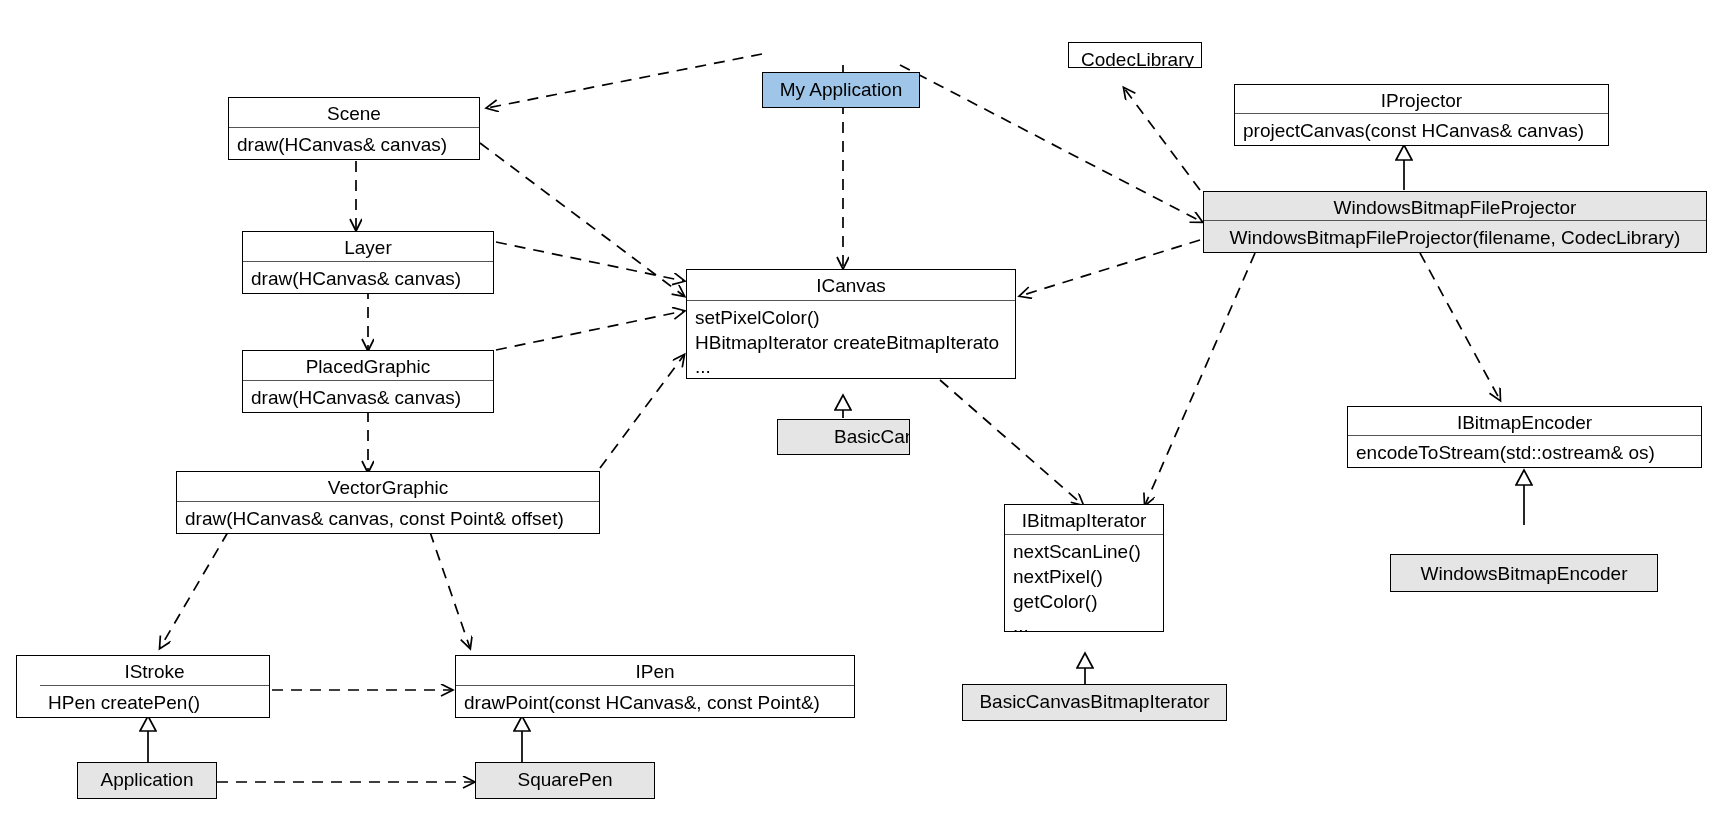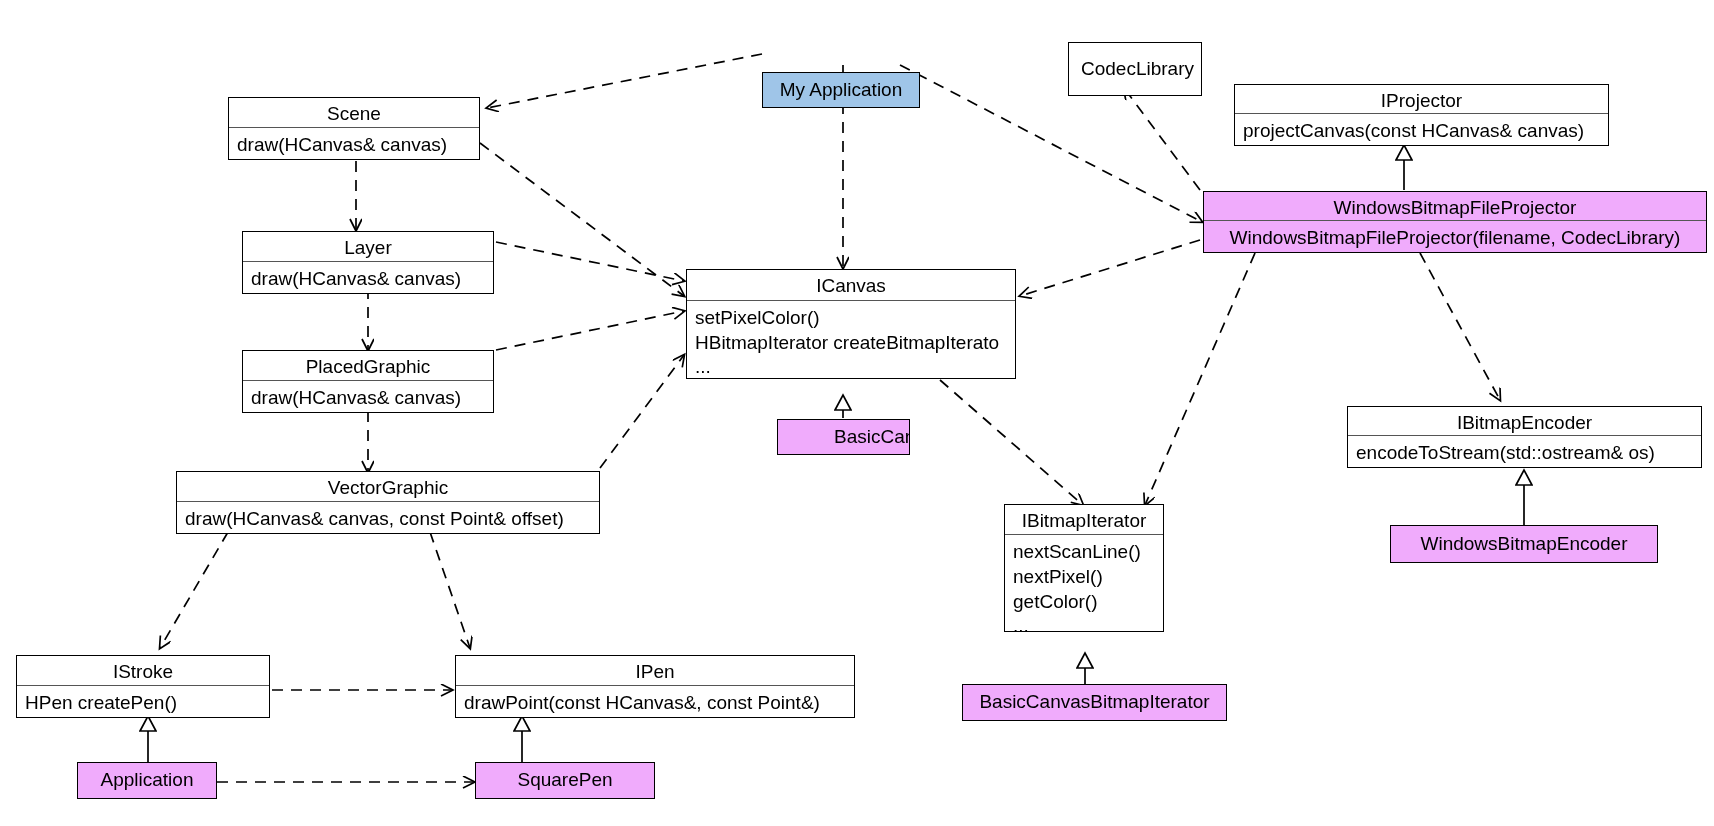--- a/index.html
+++ b/index.html
@@ -56,21 +56,21 @@
     display: block;
     white-space: nowrap;
   }
   .node.simple {
     justify-content: center;
   }
   .node.simple .hdr {
     padding: 6px 12px;
   }
   .node.blue { background: #9fc5e8; margin-top: 41px; }
-  .node.yellow { background: #f0abfc; }
+  .node.yellow { background: #e5e5e5; }
 </style>
 </head>
 <body>
 
 <div id="diagram">
 
   <svg id="edges" width="1714" height="826" viewBox="0 0 1714 826" xmlns="http://www.w3.org/2000/svg">
     <defs>
       <marker id="openArrow" markerWidth="16" markerHeight="16" refX="13" refY="6" orient="auto" markerUnits="userSpaceOnUse">
         <path d="M2,0 L14,6 L2,12" fill="none" stroke="#000000" stroke-width="1.7"></path>
@@ -172,21 +172,21 @@
       <span class="m">setPixelColor()</span>
       <span class="m">HBitmapIterator createBitmapIterato</span>
       <span class="m">...</span>
     </div>
   </div>
 
   <div class="node yellow simple" style="left:777px; top:419px; width:133px; height:36px;padding-left:44px;">
     <div class="hdr">BasicCanvas</div>
   </div>
 
-  <div class="node compartmented" style="left:16px; top:655px; width:254px; height:63px;">
+  <div class="node compartmented" style="left:16px; top:655px; width:254px; height:63px;padding-left:23px;">
     <div class="hdr">IStroke</div>
     <div class="body">
       <span class="m">HPen createPen()</span>
     </div>
   </div>
 
   <div class="node yellow simple" style="left:77px; top:762px; width:140px; height:37px;">
     <div class="hdr">Application</div>
   </div>
 
@@ -208,21 +208,21 @@
       <span class="m">nextPixel()</span>
       <span class="m">getColor()</span>
       <span class="m">...</span>
     </div>
   </div>
 
   <div class="node yellow simple" style="left:962px; top:684px; width:265px; height:37px;">
     <div class="hdr">BasicCanvasBitmapIterator</div>
   </div>
 
-  <div class="node simple" style="left:1068px; top:42px; width:134px; height:54px;">
+  <div class="node simple" style="left:1068px; top:42px; width:134px; height:26px;">
     <div class="hdr">CodecLibrary</div>
   </div>
 
   <div class="node compartmented" style="left:1234px; top:84px; width:375px; height:62px;">
     <div class="hdr">IProjector</div>
     <div class="body">
       <span class="m">projectCanvas(const HCanvas&amp; canvas)</span>
     </div>
   </div>
 
@@ -233,17 +233,17 @@
     </div>
   </div>
 
   <div class="node compartmented" style="left:1347px; top:406px; width:355px; height:62px;">
     <div class="hdr">IBitmapEncoder</div>
     <div class="body">
       <span class="m">encodeToStream(std::ostream&amp; os)</span>
     </div>
   </div>
 
-  <div class="node yellow simple" style="left:1390px; top:525px; width:268px; height:38px;">
+  <div class="node yellow simple" style="left:1390px; top:554px; width:268px; height:38px;justify-content:flex-end;">
     <div class="hdr">WindowsBitmapEncoder</div>
   </div>
 
 </div>
 
 </body></html>

